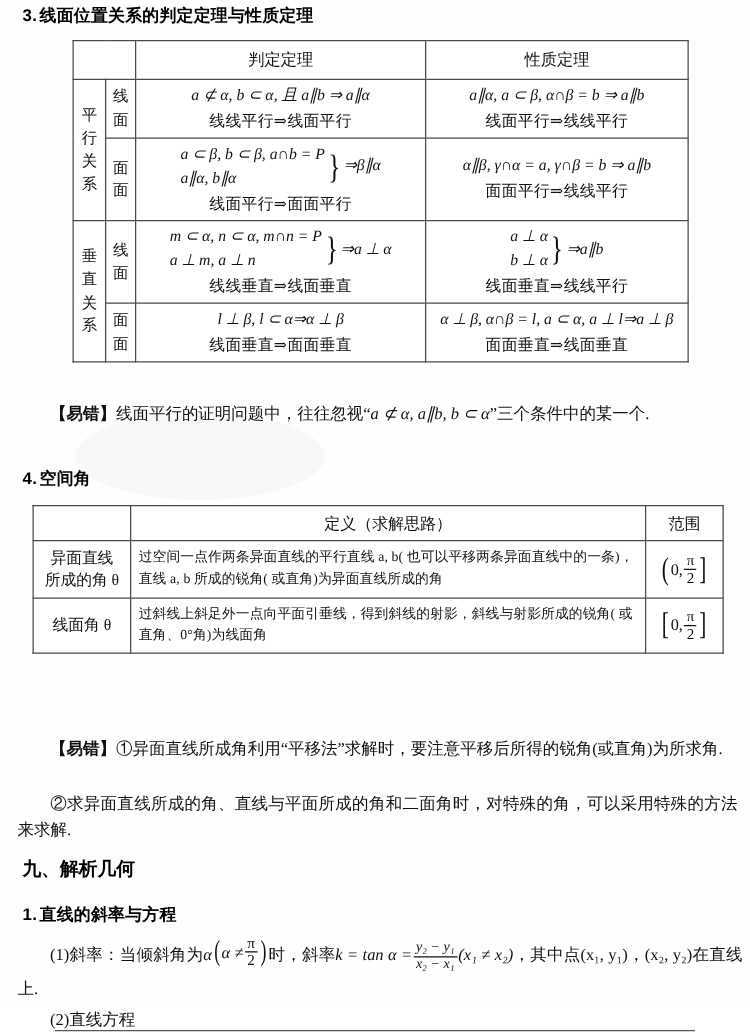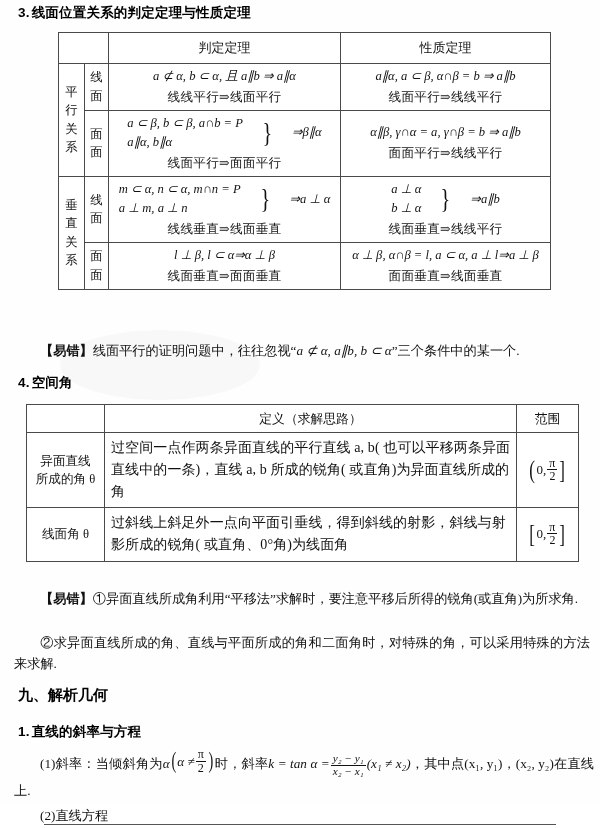--- a/index.html
+++ b/index.html
@@ -108,21 +108,21 @@
   }
   .cnline {
     font-size: 12.6px;
     line-height: 1.6;
     letter-spacing: 0.3px;
   }
   .braced {
     display: inline-flex;
     align-items: center;
     justify-content: center;
-    gap: 17px;
+    gap: 0;
   }
   .braced .stack {
     display: inline-flex;
     flex-direction: column;
     align-items: flex-start;
     line-height: 1.55;
   }
   .braced .brace {
     font-size: 27px;
     line-height: 0.82;
@@ -135,21 +135,21 @@
 
   #table-angles {
     position: absolute;
     left: 26px;
     top: 404px;
     width: 552px;
   }
   #table-angles td.def {
     text-align: left;
     padding: 4px 5px 5px 6px;
-    font-size: 14px;
+    font-size: 11px;
     line-height: 1.55;
     letter-spacing: 0.1px;
   }
   #table-angles td.name {
     width: 72px;
     font-size: 12.6px;
     line-height: 1.45;
     padding: 4px 2px;
   }
   #table-angles td.range {
@@ -313,21 +313,21 @@
           <div class="cnline">线面垂直⇒面面垂直</div>
         </td>
         <td class="cellbody">
           <div class="mathline mi">α ⊥ β, α∩β = l, a ⊂ α, a ⊥ l⇒a ⊥ β</div>
           <div class="cnline">面面垂直⇒线面垂直</div>
         </td>
       </tr>
     </tbody>
   </table>
 
-  <div class="para" style="position:absolute;left:0;top:340px;width:572px;">
+  <div class="para" style="position:absolute;left:0;top:320px;width:572px;">
     <span class="ind"></span><span class="bold-tag">【易错】</span><span>线面平行的证明问题中，往往忽视“</span><span class="mi">a ⊄ α, a∥b, b ⊂ α</span><span>”三个条件中的某一个.</span>
   </div>
 
   <div class="h-num" style="position:absolute;left:0;top:374px;">
     <span class="idx">4.</span><span>空间角</span>
   </div>
 
   <table class="doc" id="table-angles">
     <colgroup>
         <col style="width:78px">

